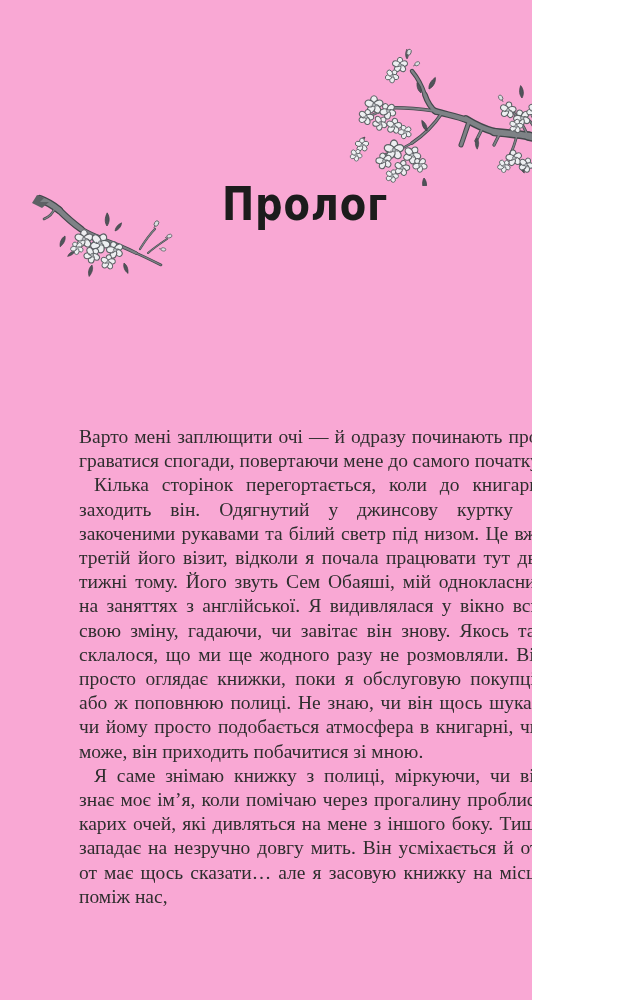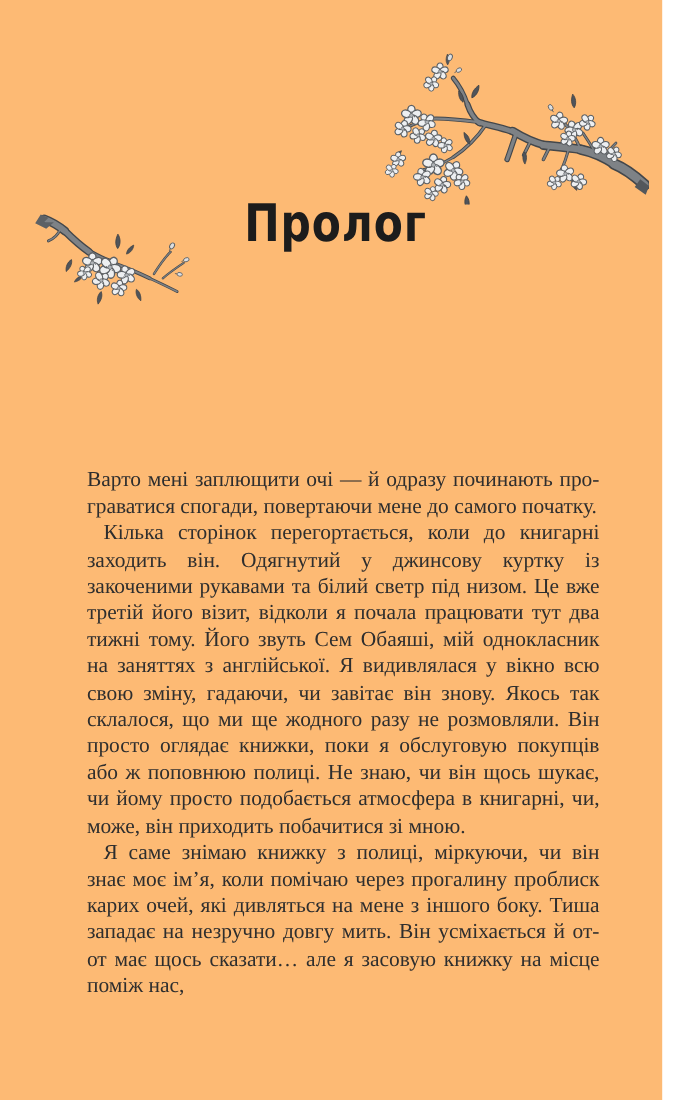--- a/index.html
+++ b/index.html
@@ -1,17 +1,17 @@
 <!DOCTYPE html>
 <html lang="uk"><head>
 <meta charset="utf-8">
 <style>
   html,body{margin:0;padding:0;background:#ffffff;}
   .page{
-    position:relative;width:602px;height:1000px;background:#fdba74;
+    position:relative;width:532px;height:1000px;background:#f9a8d4;
     overflow:hidden;font-family:"Liberation Serif",serif;
   }
   .chapter-title{
     position:absolute;left:222px;top:180px;margin:0;
     font-family:"DejaVu Sans",sans-serif;font-weight:bold;
     font-size:47px;line-height:1;color:#1c1c1c;letter-spacing:1px;
     transform:scaleX(0.82);transform-origin:left top;white-space:nowrap;
   }
   .body-text{
     position:absolute;left:79px;top:425px;width:466px;

